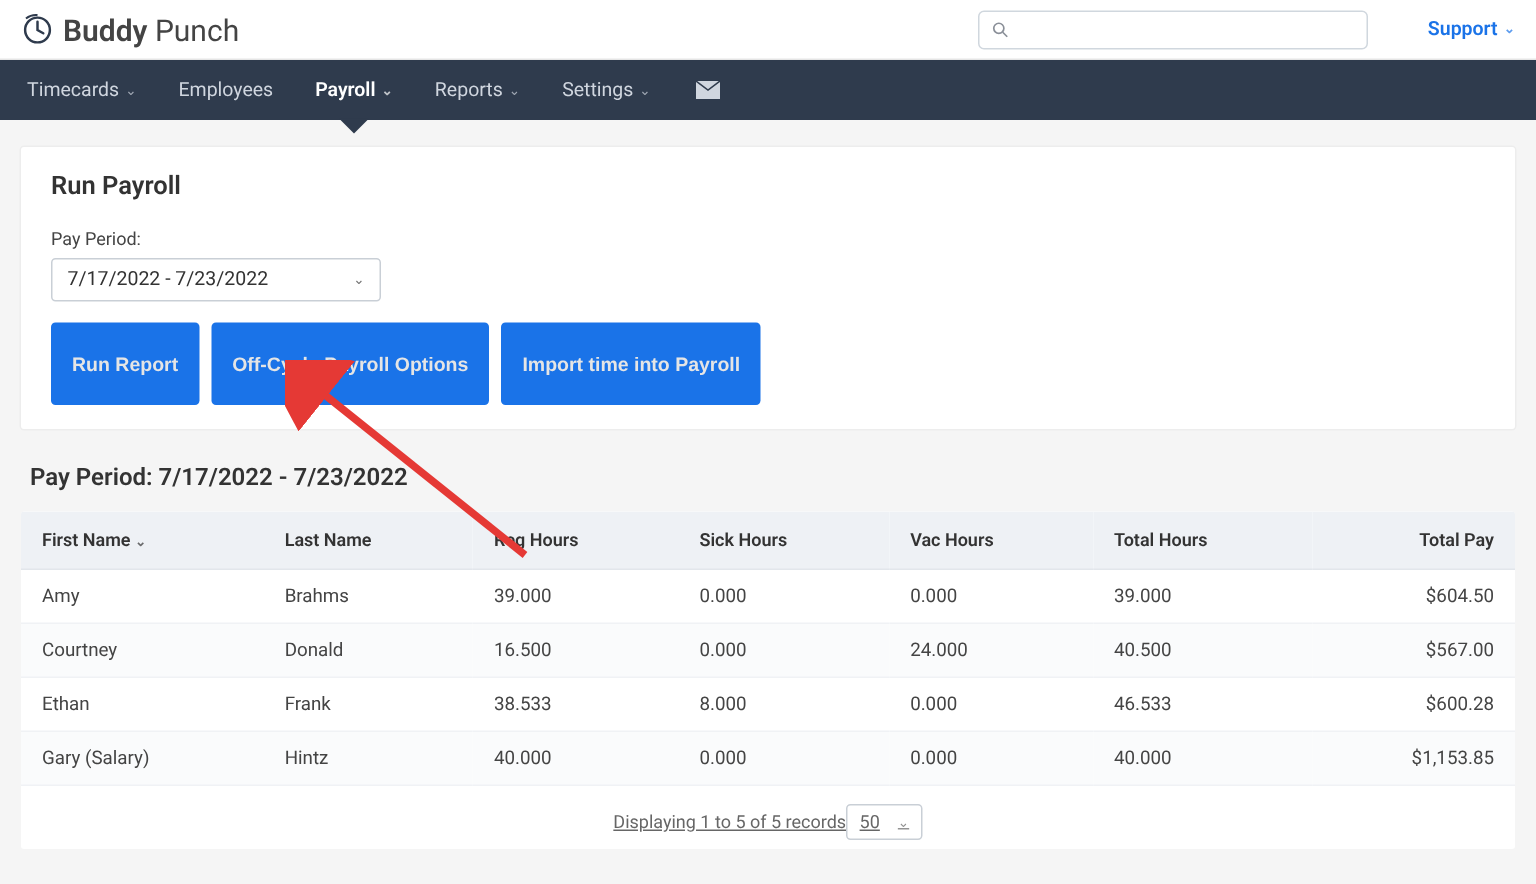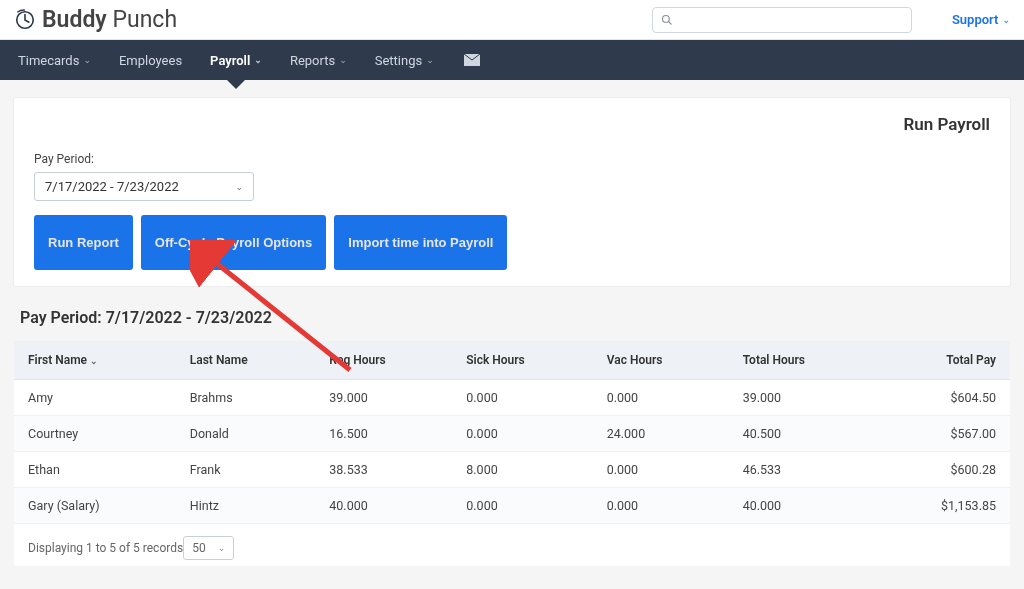--- a/index.html
+++ b/index.html
@@ -18,21 +18,21 @@
     padding: 0 14px;
     border-bottom: 1px solid #e5e5e5;
   }
   .logo {
     display: flex;
     align-items: center;
     gap: 6px;
     flex: 0 0 auto;
   }
   .logo-svg { width: 22px; height: 22px; }
-  .logo-text { font-size: 23px; color: #444; font-weight: 400; }
+  .logo-text { font-size: 20px; color: #444; font-weight: 400; }
   .logo-text strong { font-weight: 600; }
   .topbar-spacer { flex: 1; }
   .search-box {
     border: 1px solid #d0d7de;
     border-radius: 4px;
     height: 26px;
     width: 260px;
     display: flex;
     align-items: center;
     padding: 0 8px;
@@ -87,21 +87,21 @@
     border-top: 10px solid #2f3b4d;
   }
   .content { padding: 18px 14px 10px; }
   .card {
     background: #fff;
     border-radius: 2px;
     padding: 16px 20px;
     margin-bottom: 22px;
     box-shadow: 0 0 0 1px rgba(0,0,0,0.03);
   }
-  .card-title { font-size: 17px; font-weight: 600; color: #333; margin-bottom: 18px; text-align: right; }
+  .card-title { font-size: 17px; font-weight: 600; color: #333; margin-bottom: 18px; }
   .field-label { font-size: 12px; color: #444; margin-bottom: 6px; }
   .select-box {
     border: 1px solid #c9cfd6;
     border-radius: 3px;
     padding: 6px 10px;
     width: 220px;
     font-size: 13px;
     color: #333;
     background: #fff;
     margin-bottom: 14px;
@@ -133,25 +133,26 @@
   thead th.right, tbody td.right { text-align: right; }
   tbody td {
     padding: 10px 14px;
     font-size: 12.5px;
     color: #444;
     border-bottom: 1px solid #f0f2f5;
   }
   tbody tr:nth-child(even) { background: #fafbfc; }
   .table-footer {
     display: flex;
-    justify-content: flex-start;
+    justify-content: center;
     align-items: center;
     padding: 12px 14px 6px;
     font-size: 12px;
     color: #666;
+    text-decoration: underline;
   }
   .page-size {
     border: 1px solid #c9cfd6;
     border-radius: 3px;
     padding: 4px 8px;
     display: flex; align-items: center; gap: 12px;
     font-size: 12px;
   }
   .arrow-annotation {
     position: absolute;

